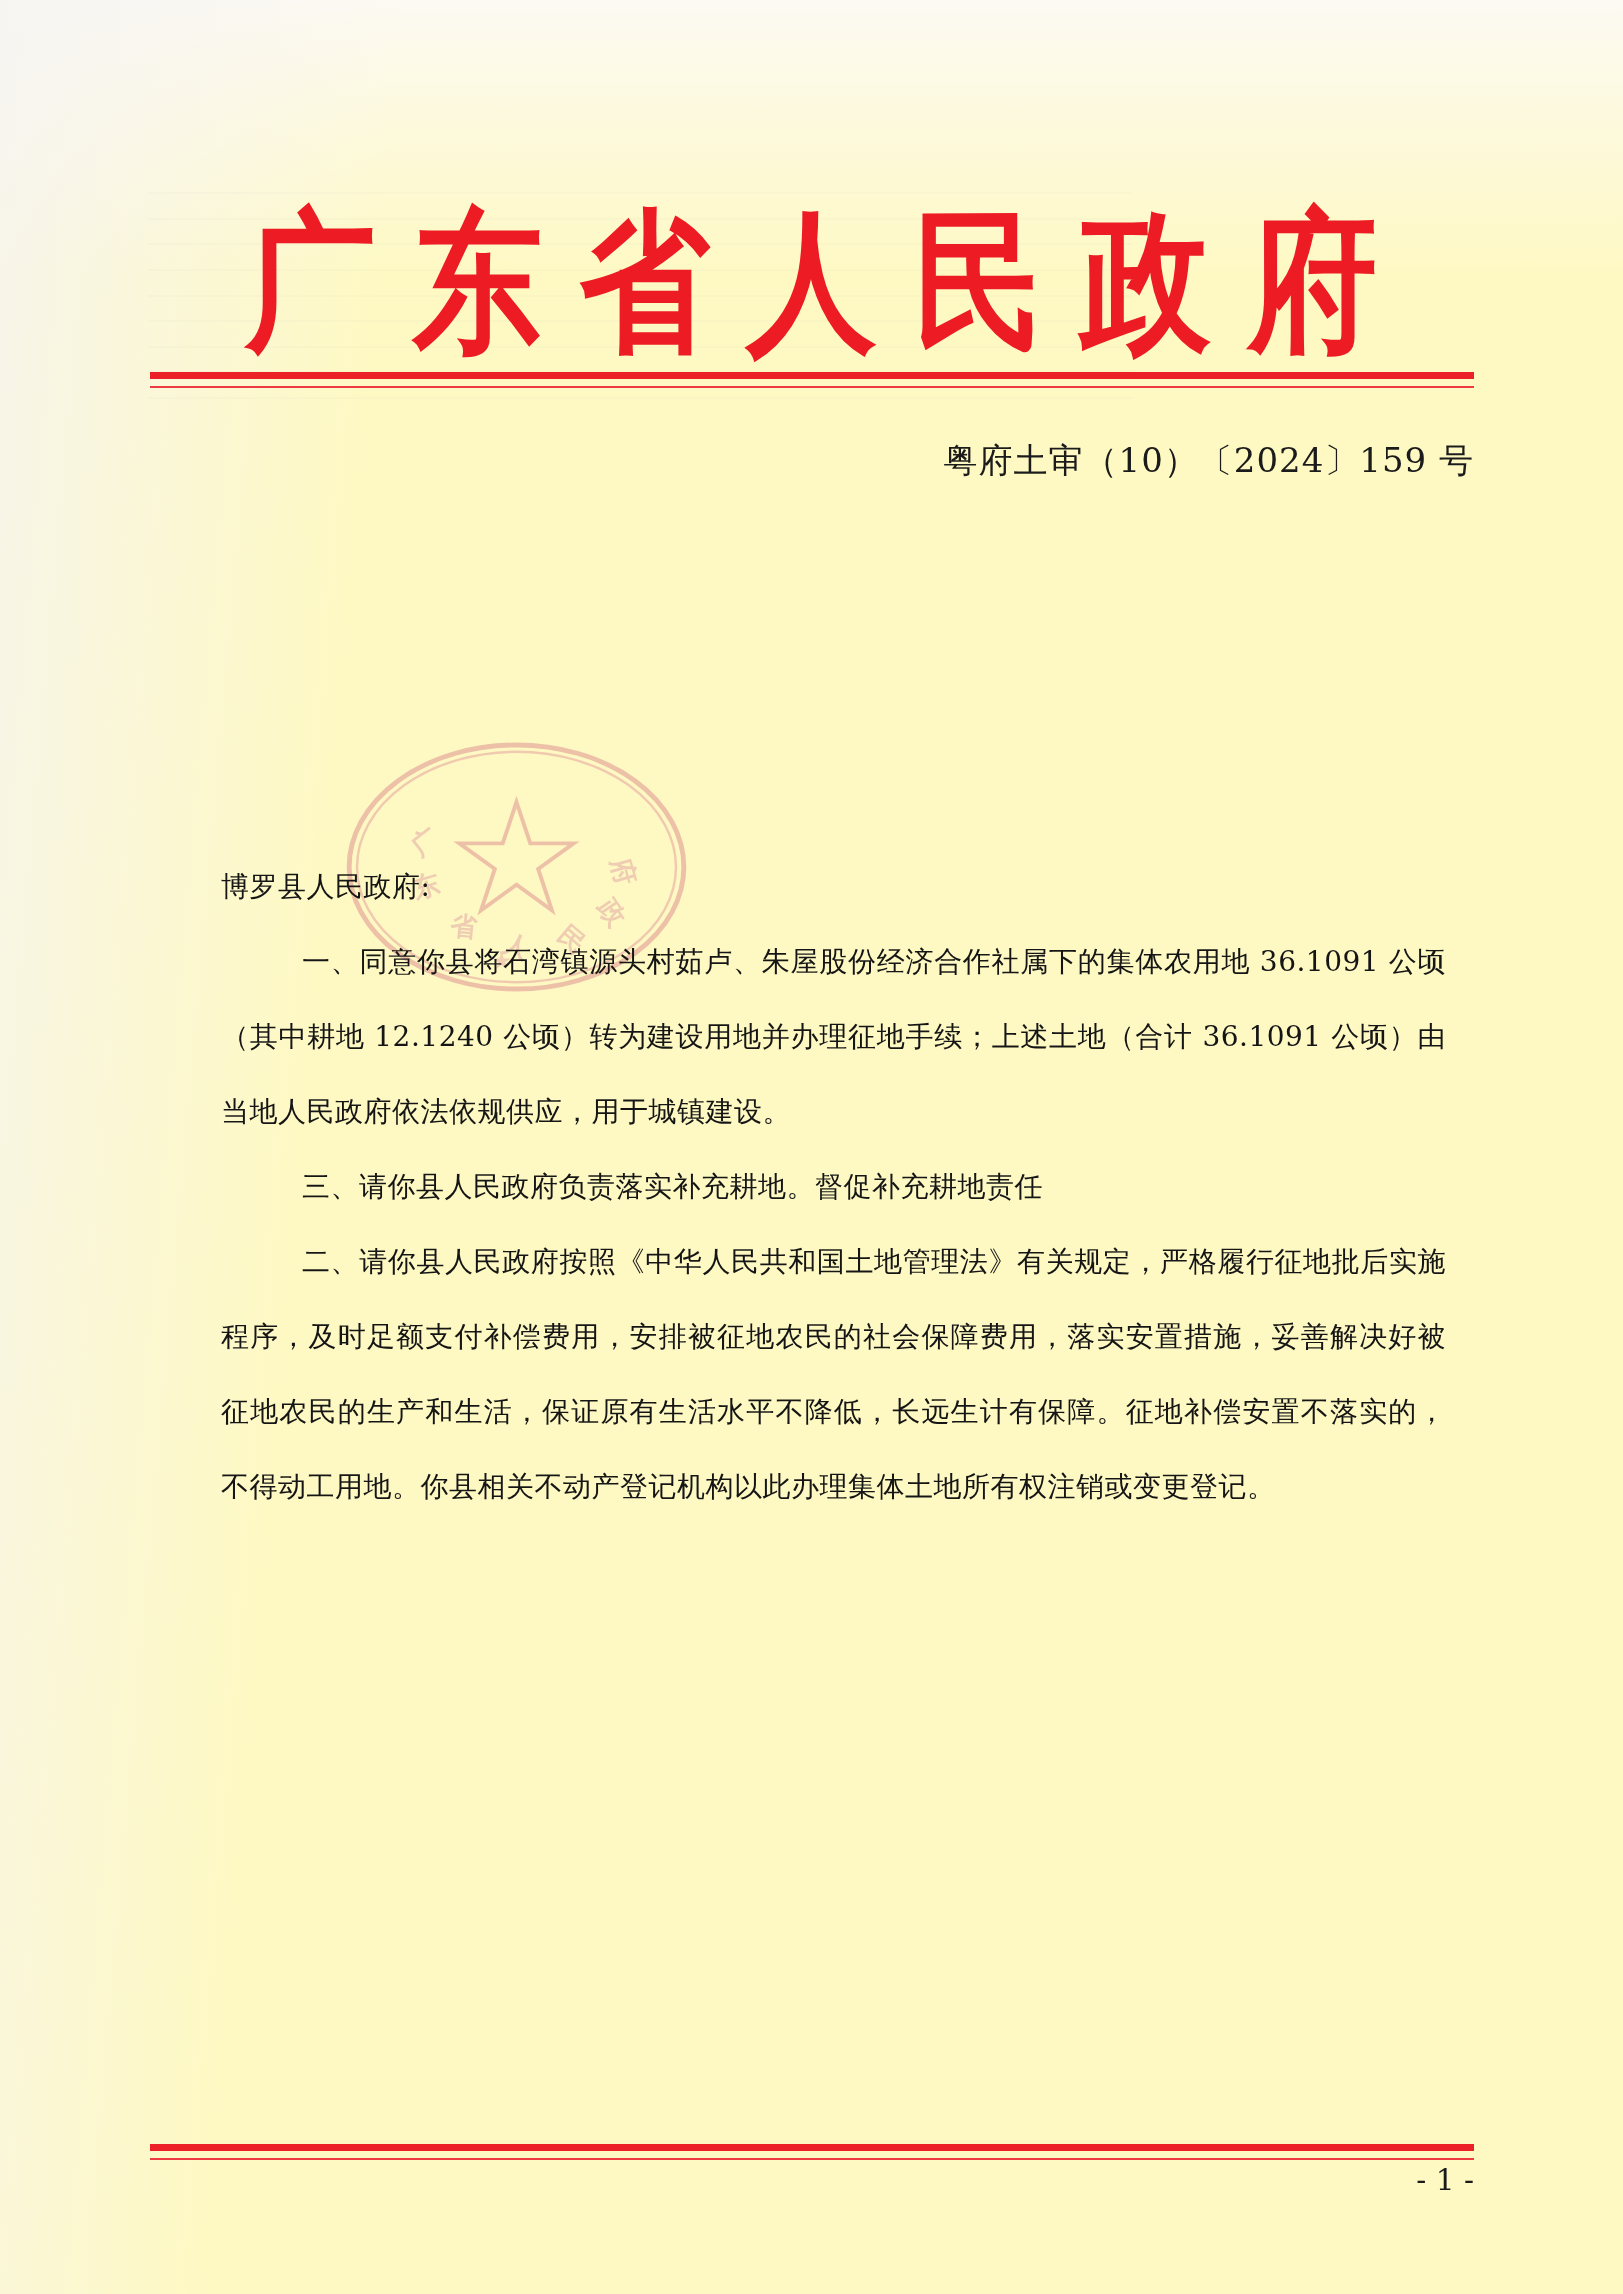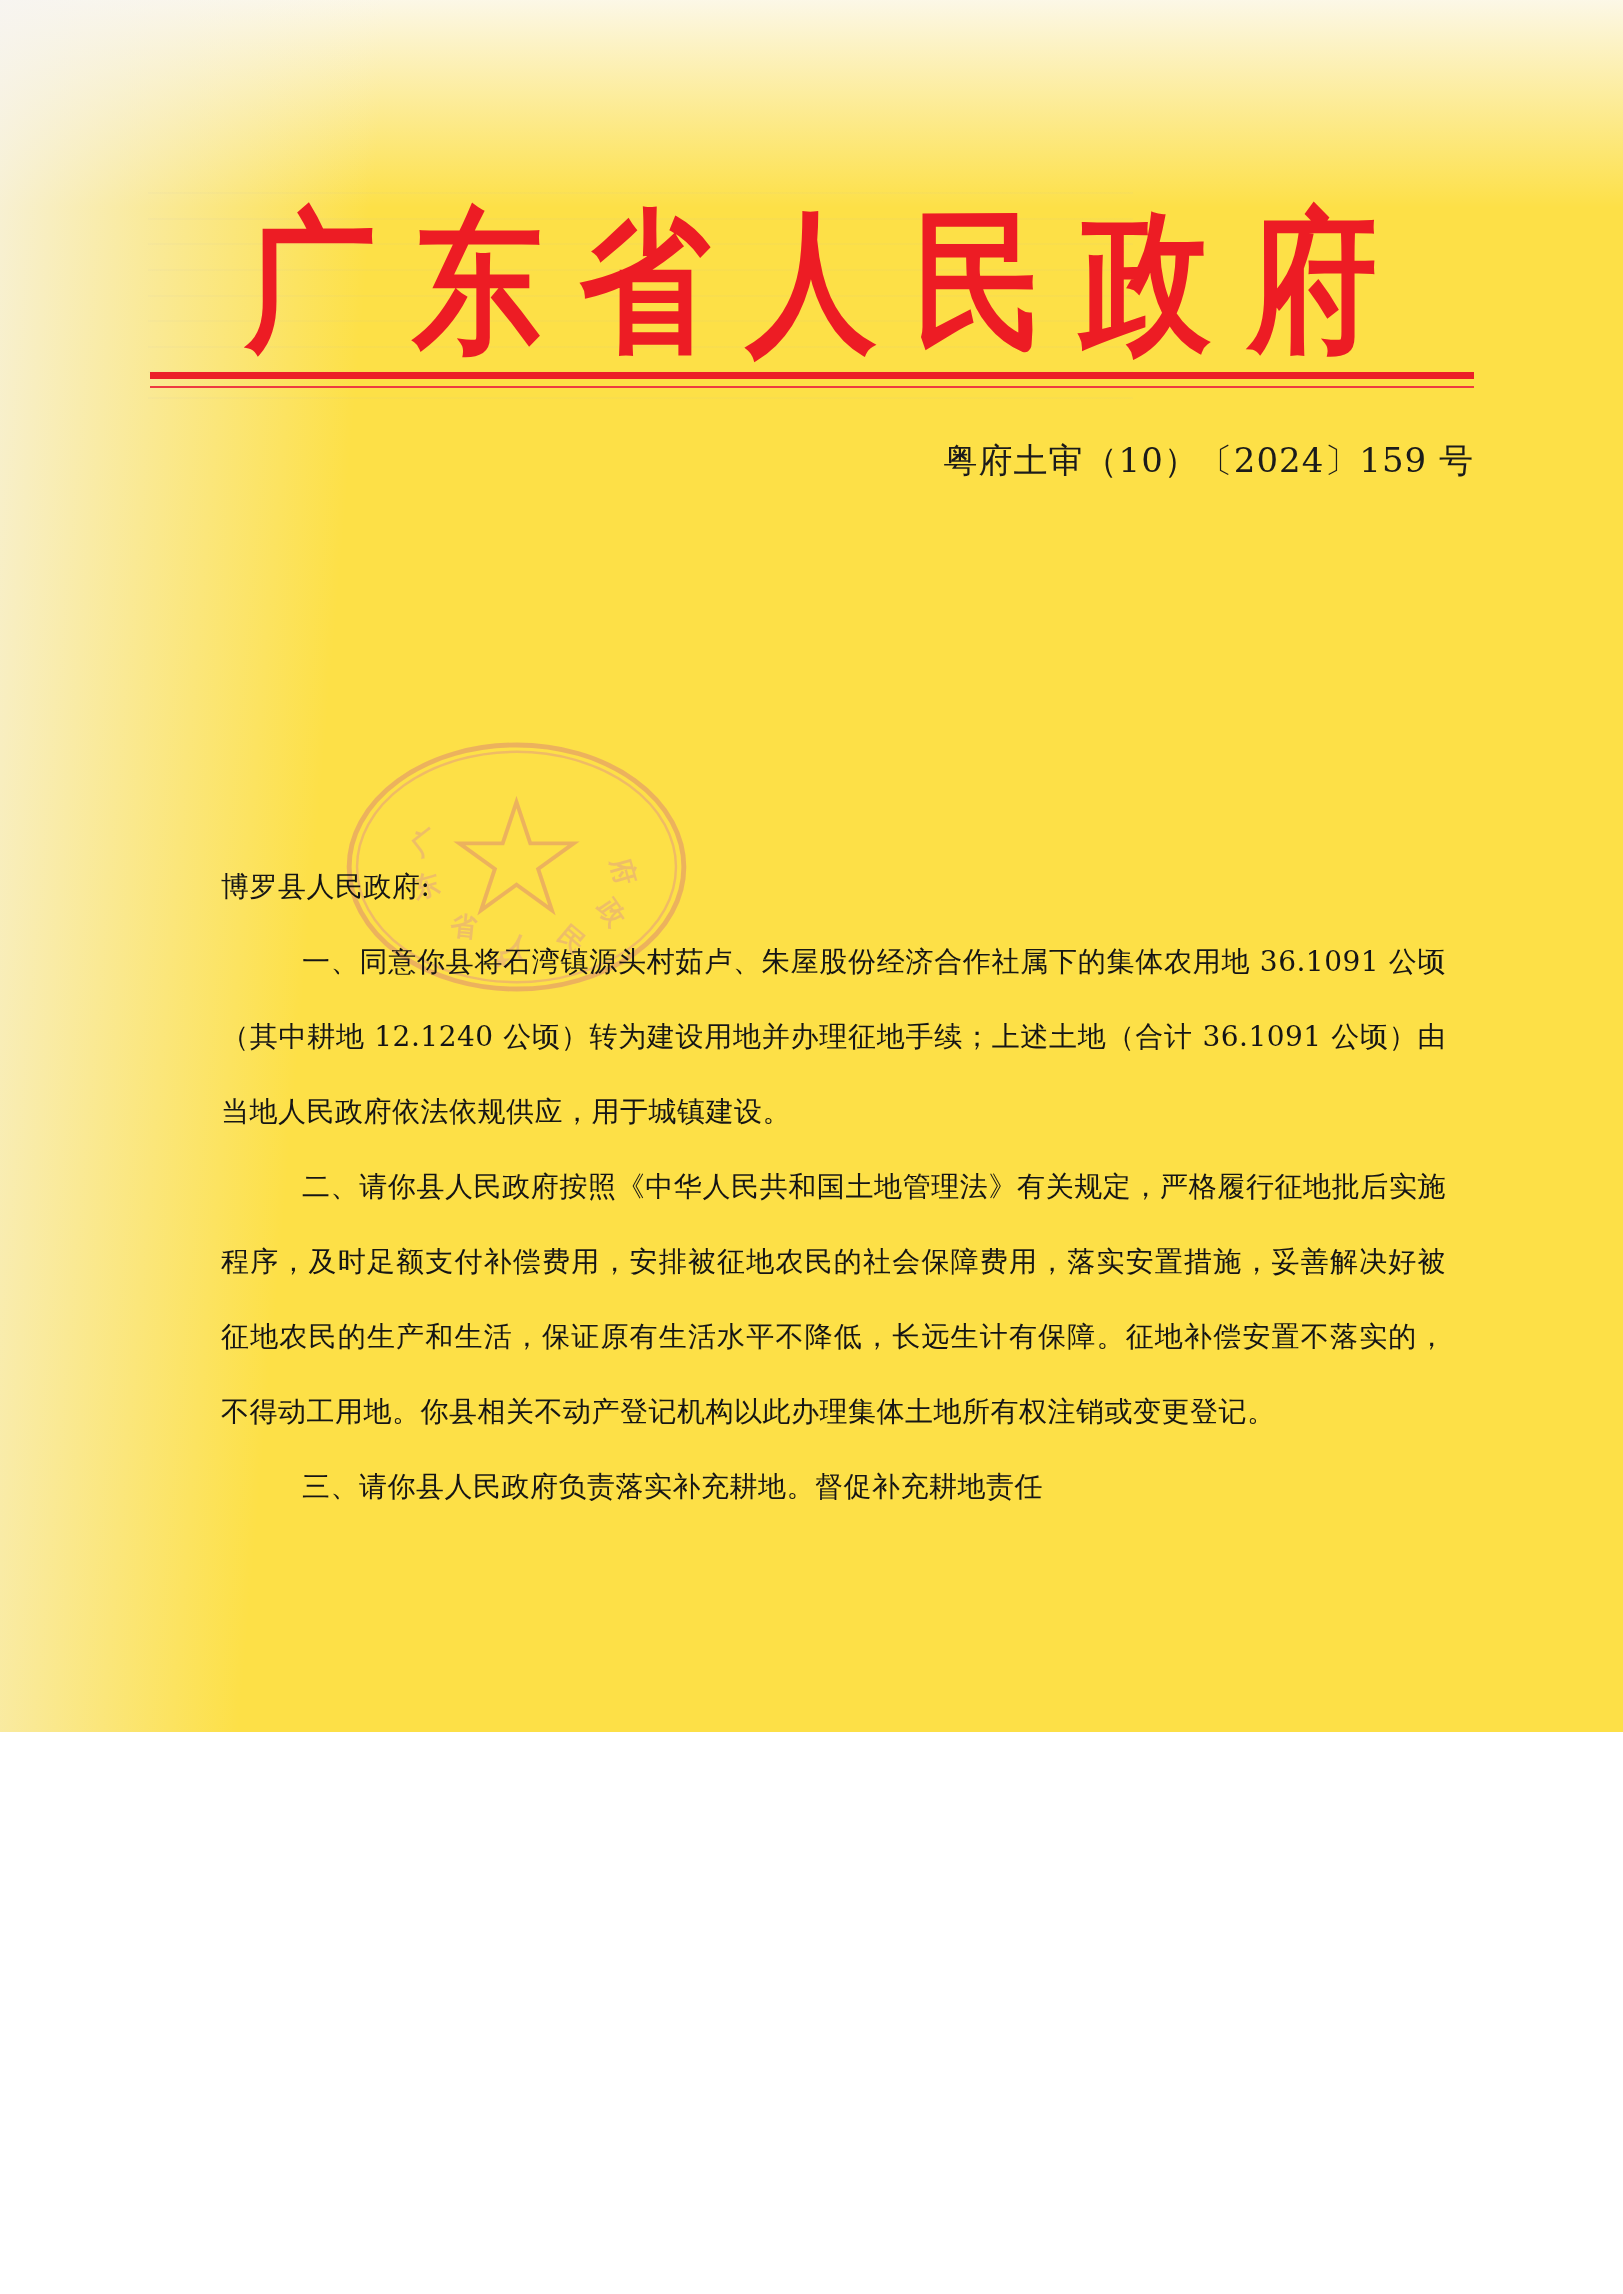--- a/index.html
+++ b/index.html
@@ -6,22 +6,22 @@
     margin: 0;
     padding: 0;
     background: #ffffff;
   }
   body {
     font-family: "DejaVu Serif", "Liberation Serif", serif;
   }
   .page {
     position: relative;
     width: 1623px;
-    height: 1732px;
-    background: #fde047;
+    height: 2294px;
+    background: #fef9c3;
     overflow: hidden;
   }
 
   
   .scan-tint {
     position: absolute;
     inset: 0;
     background:
       linear-gradient(95deg, rgba(246,244,242,0.85) 0%, rgba(255,255,255,0) 22%),
       linear-gradient(180deg, rgba(252,250,248,0.9) 0%, rgba(255,255,255,0) 12%);
@@ -200,22 +200,22 @@
       </g>
       <g fill="#dd919c" font-family="DejaVu Serif, serif" font-size="24">
         <text x="150" y="232">★</text>
       </g>
     </svg>
   </div>
 
   <div class="body">
     <p>博罗县人民政府:</p>
     <p class="indent">一、同意你县将石湾镇源头村茹卢、朱屋股份经济合作社属下的集体农用地 36.1091 公顷（其中耕地 12.1240 公顷）转为建设用地并办理征地手续；上述土地（合计 36.1091 公顷）由当地人民政府依法依规供应，用于城镇建设。</p>
+    <p class="indent">三、请你县人民政府负责落实补充耕地。督促补充耕地责任</p>
     <p class="indent">二、请你县人民政府按照《中华人民共和国土地管理法》有关规定，严格履行征地批后实施程序，及时足额支付补偿费用，安排被征地农民的社会保障费用，落实安置措施，妥善解决好被征地农民的生产和生活，保证原有生活水平不降低，长远生计有保障。征地补偿安置不落实的，不得动工用地。你县相关不动产登记机构以此办理集体土地所有权注销或变更登记。</p>
-    <p class="indent">三、请你县人民政府负责落实补充耕地。督促补充耕地责任</p>
   </div>
 
   <div class="footer-rule">
     <div class="rule-red-thick"></div>
     <div class="rule-red-gap"></div>
     <div class="rule-red-thin"></div>
   </div>
 
   <div class="page-number">- 1 -</div>
 

